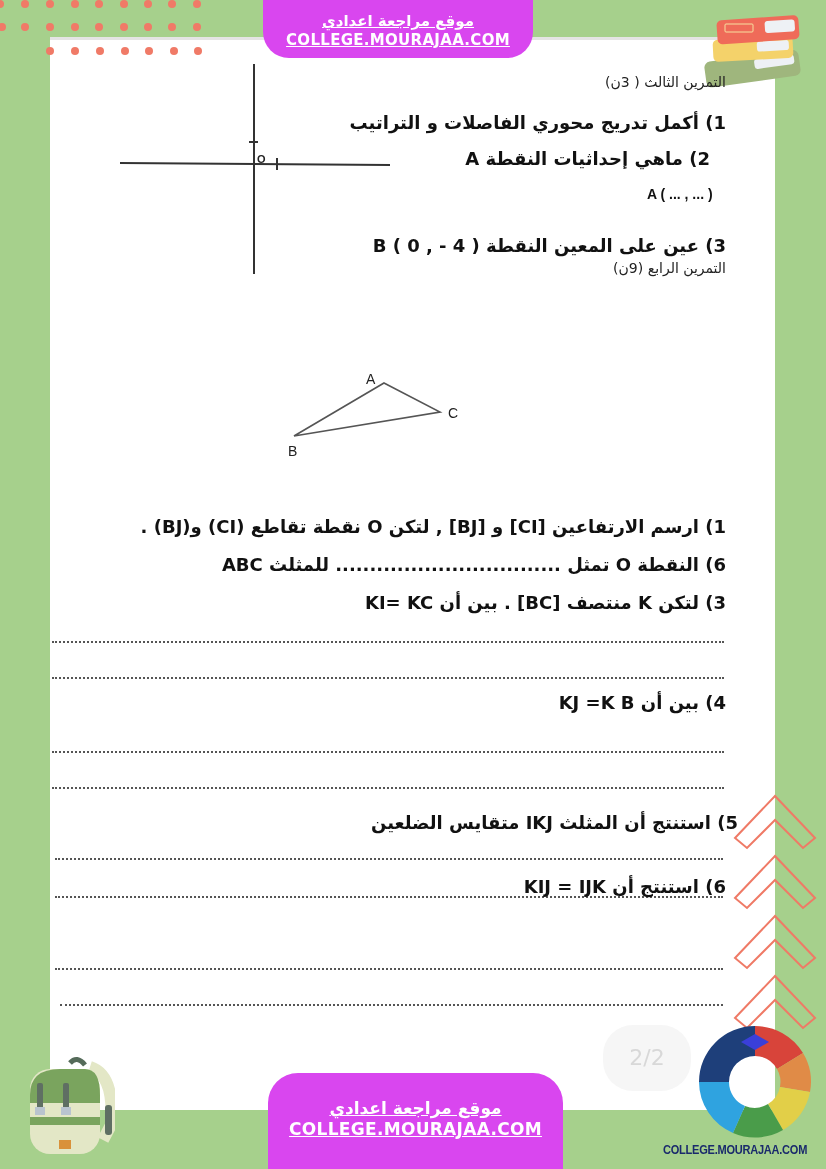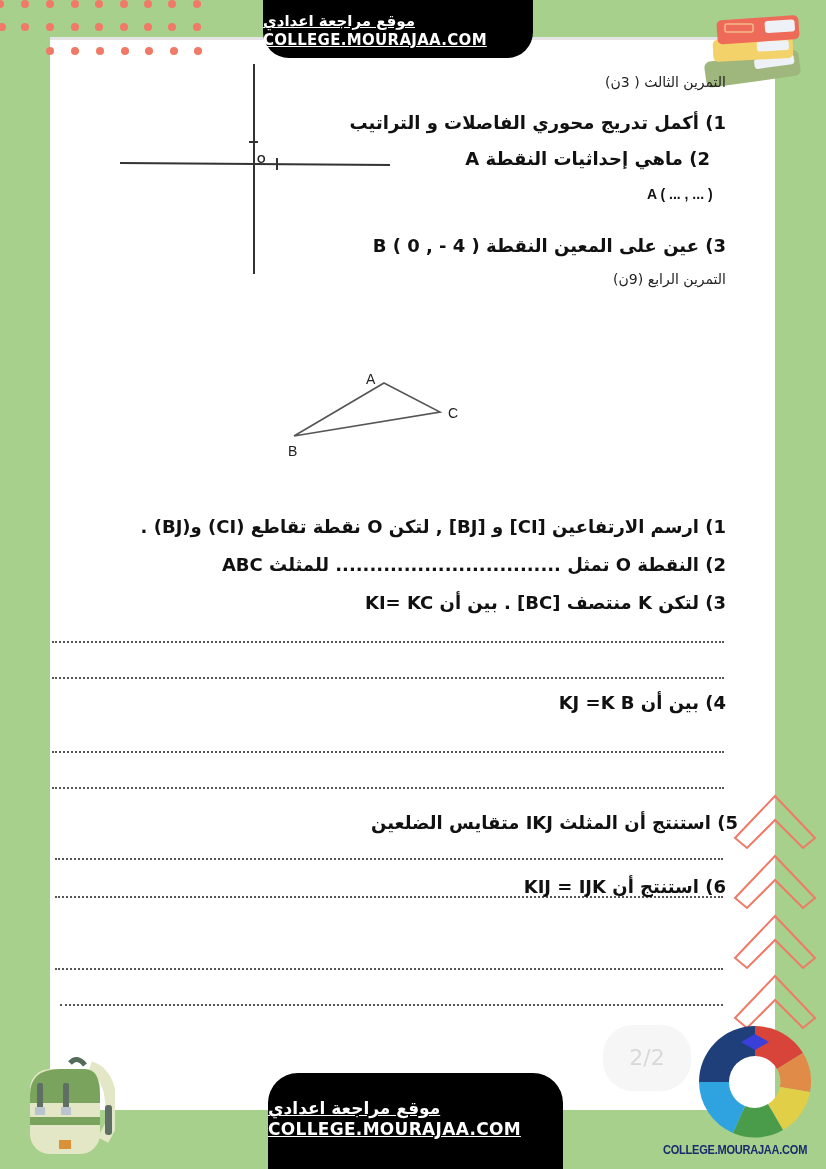--- a/index.html
+++ b/index.html
@@ -11,21 +11,21 @@
   .dots-row { position:absolute; left:0; height:10px; }
   .dot { position:absolute; width:8px; height:8px; border-radius:50%; background:#f07a67; }
 
   .page {
     position:absolute; left:50px; top:37px; width:725px; height:1073px;
     background:#ffffff;
     box-shadow: inset 0 3px 0 #e4e4e4;
   }
 
   .tab-top, .tab-bottom {
-    position:absolute; background:#000000; color:#fff; text-align:left;
+    position:absolute; background:#d946ef; color:#fff; text-align:center;
   }
   .tab-top {
     left:263px; top:0; width:270px; height:58px;
     border-radius:0 0 26px 26px;
   }
   .tab-bottom {
     left:268px; top:1073px; width:295px; height:96px;
     border-radius:30px 30px 0 0;
   }
   .tab-ar { font-size:15px; font-weight:bold; text-decoration:underline; line-height:20px; }
@@ -120,33 +120,33 @@
 <div class="rtl q" style="right:100px; top:223px;margin-top:12px;">3) عين على المعين النقطة ( 4 - , 0 ) B</div>
 
 <div>
   <div class="axis" style="left:120px; top:163px; width:270px; height:1.5px; transform:rotate(0.4deg);"></div>
   <div class="axis" style="left:253px; top:64px; width:1.5px; height:210px;"></div>
   <div class="axis" style="left:249px; top:141px; width:9px; height:1.5px;"></div>
   <div class="axis" style="left:276px; top:158px; width:1.5px; height:12px;"></div>
   <div class="lbl" style="left:257px; top:153px; font-size:11px; font-weight:bold;">O</div>
 </div>
 
-<div class="rtl title" style="right:100px; top:271px;">التمرين الرابع (9ن)</div>
+<div class="rtl title" style="right:100px; top:260px;">التمرين الرابع (9ن)</div>
 
 <div style="position:absolute; left:270px; top:360px; width:200px; height:110px;">
   <svg width="200" height="110" viewBox="0 0 200 110">
     <polygon points="114,23 170,52 24,76" fill="none" stroke="#555" stroke-width="1.6"></polygon>
   </svg>
   <div class="lbl" style="left:96px; top:11px;">A</div>
   <div class="lbl" style="left:18px; top:83px;">B</div>
   <div class="lbl" style="left:178px; top:45px;">C</div>
 </div>
 
 <div class="rtl q" style="right:100px; top:516px;">1) ارسم الارتفاعين [CI] و [BJ] , لتكن O نقطة تقاطع (CI) و(BJ) .</div>
-<div class="rtl q" style="right:100px; top:554px;">2) النقطة O تمثل ................................. للمثلث ABC</div>
+<div class="rtl q" style="right:100px; top:554px;">6) النقطة O تمثل ................................. للمثلث ABC</div>
 <div class="rtl q" style="right:100px; top:592px;">3) لتكن K منتصف [BC] . بين أن KI= KC</div>
 
 <div class="dotted" style="left:52px; width:672px; top:641px;"></div>
 <div class="dotted" style="left:52px; width:672px; top:677px;"></div>
 
 <div class="rtl q" style="right:100px; top:692px;">4) بين أن KJ =K B</div>
 
 <div class="dotted" style="left:52px; width:672px; top:751px;"></div>
 <div class="dotted" style="left:52px; width:672px; top:787px;"></div>
 

